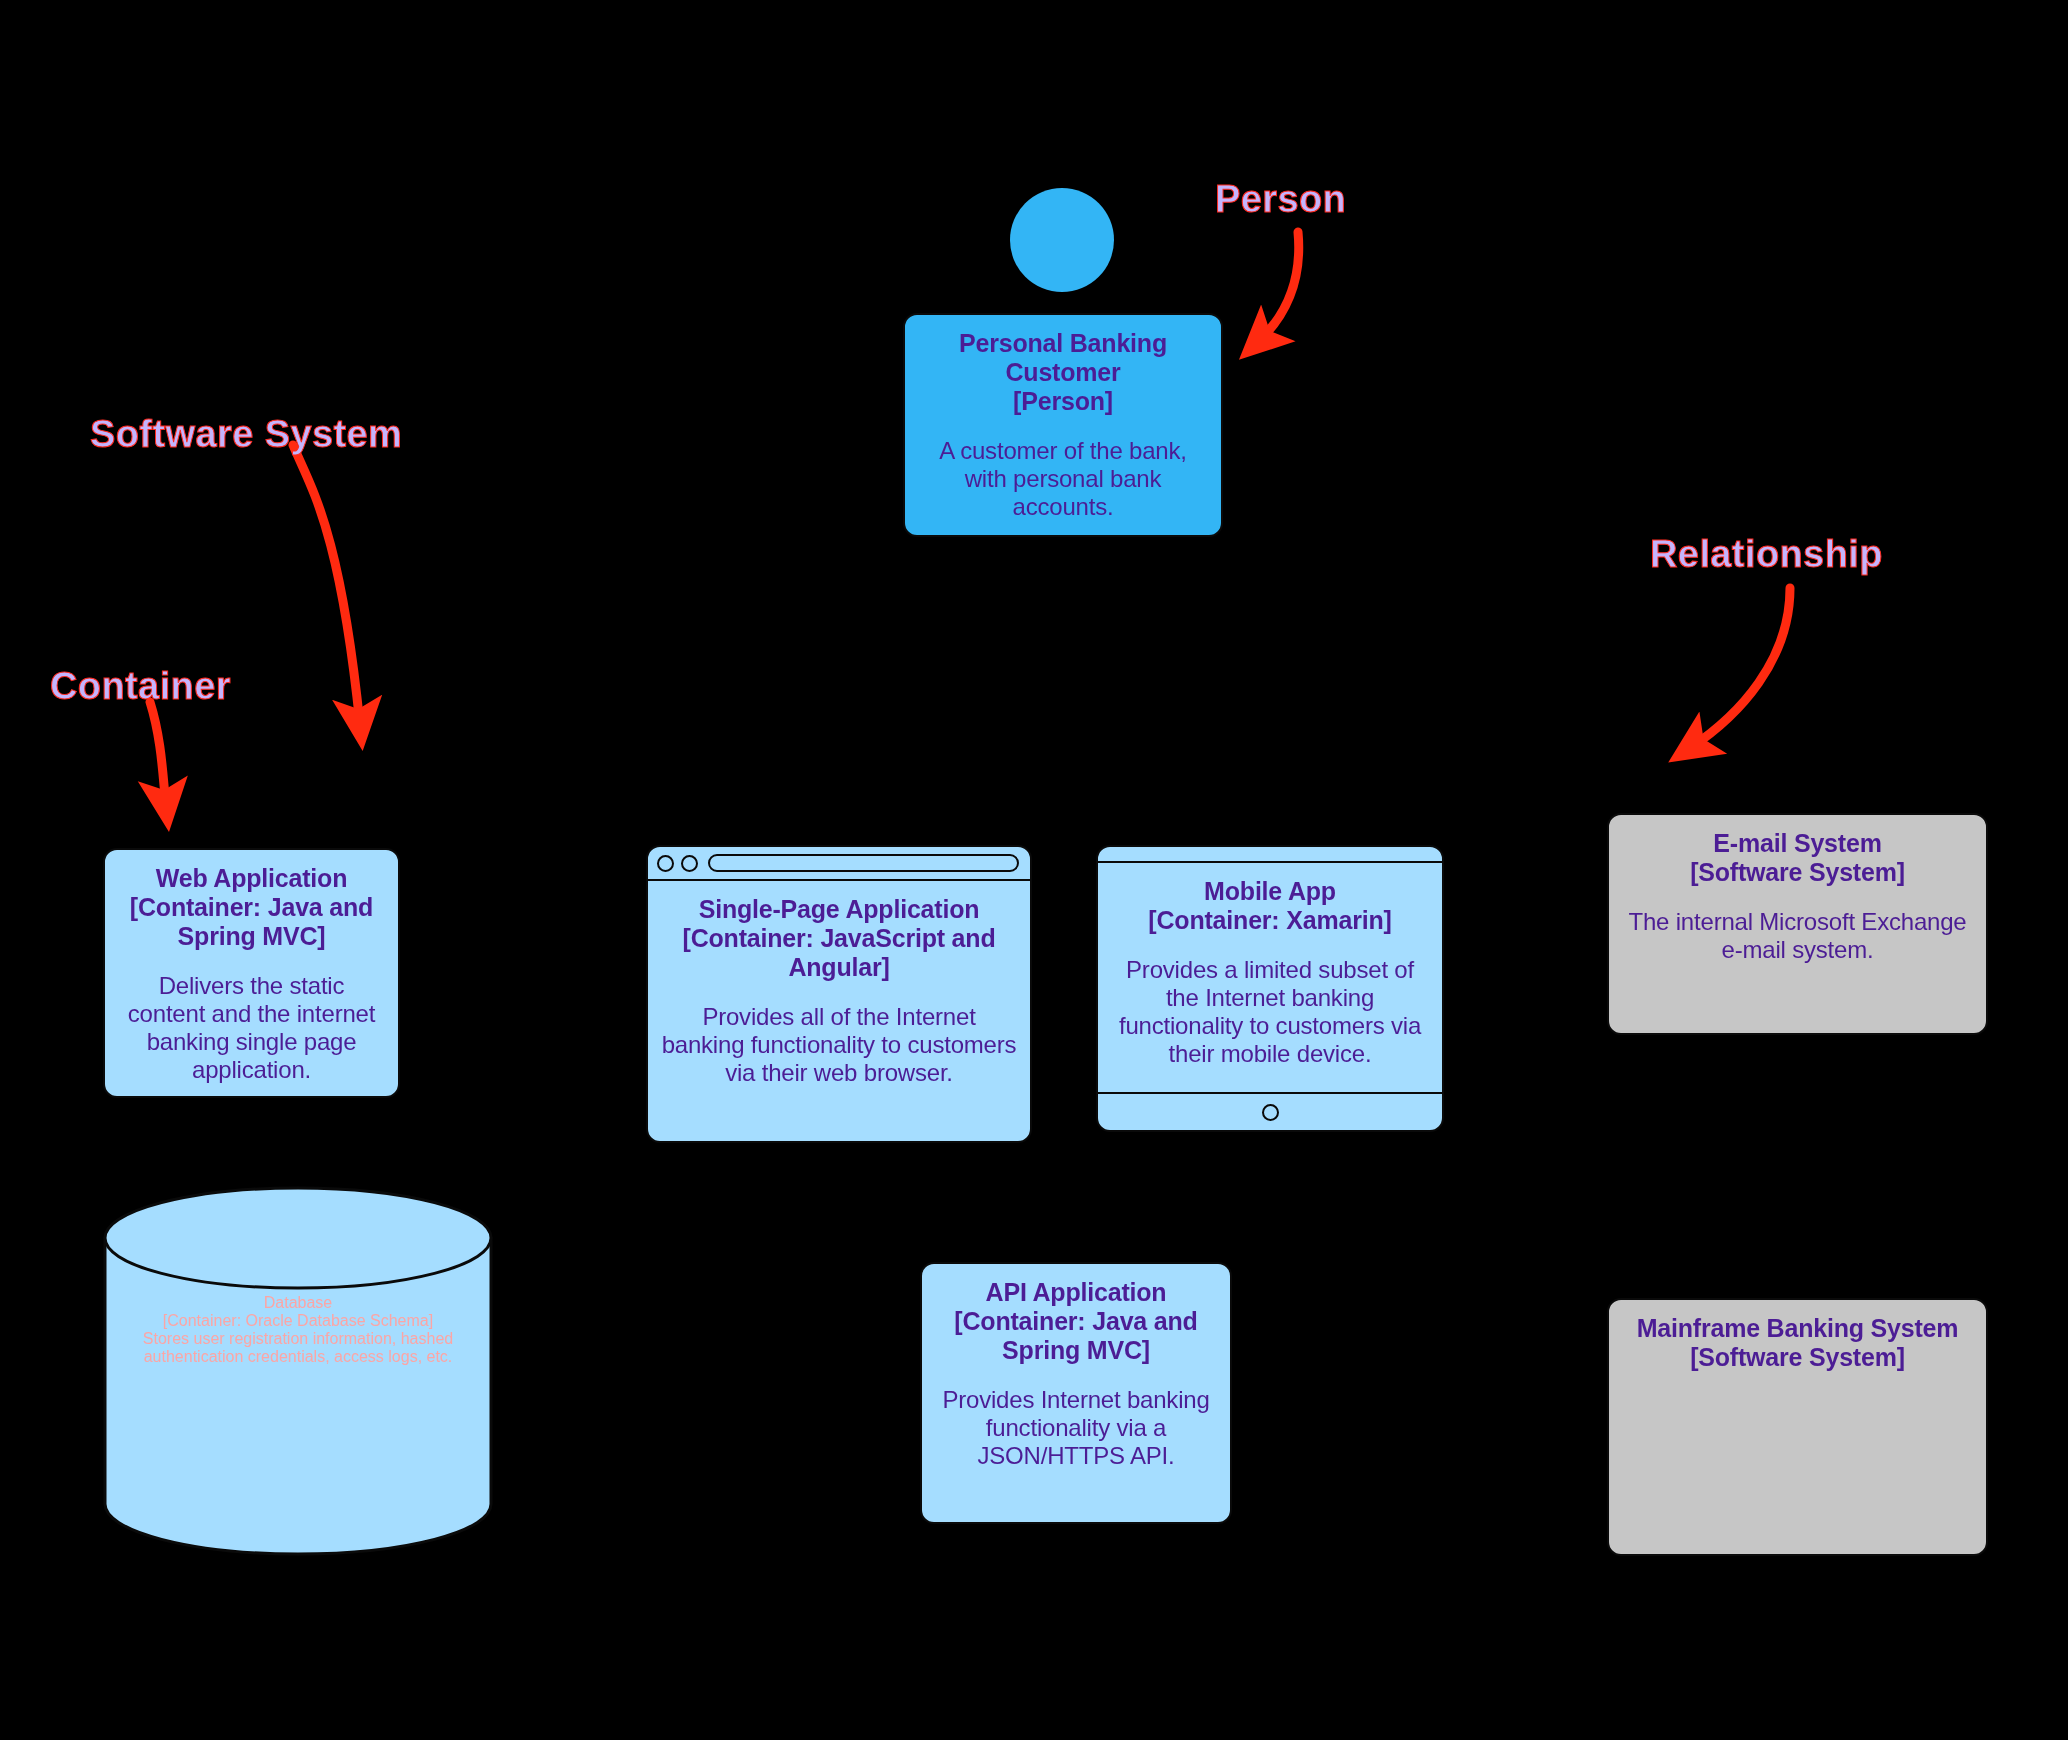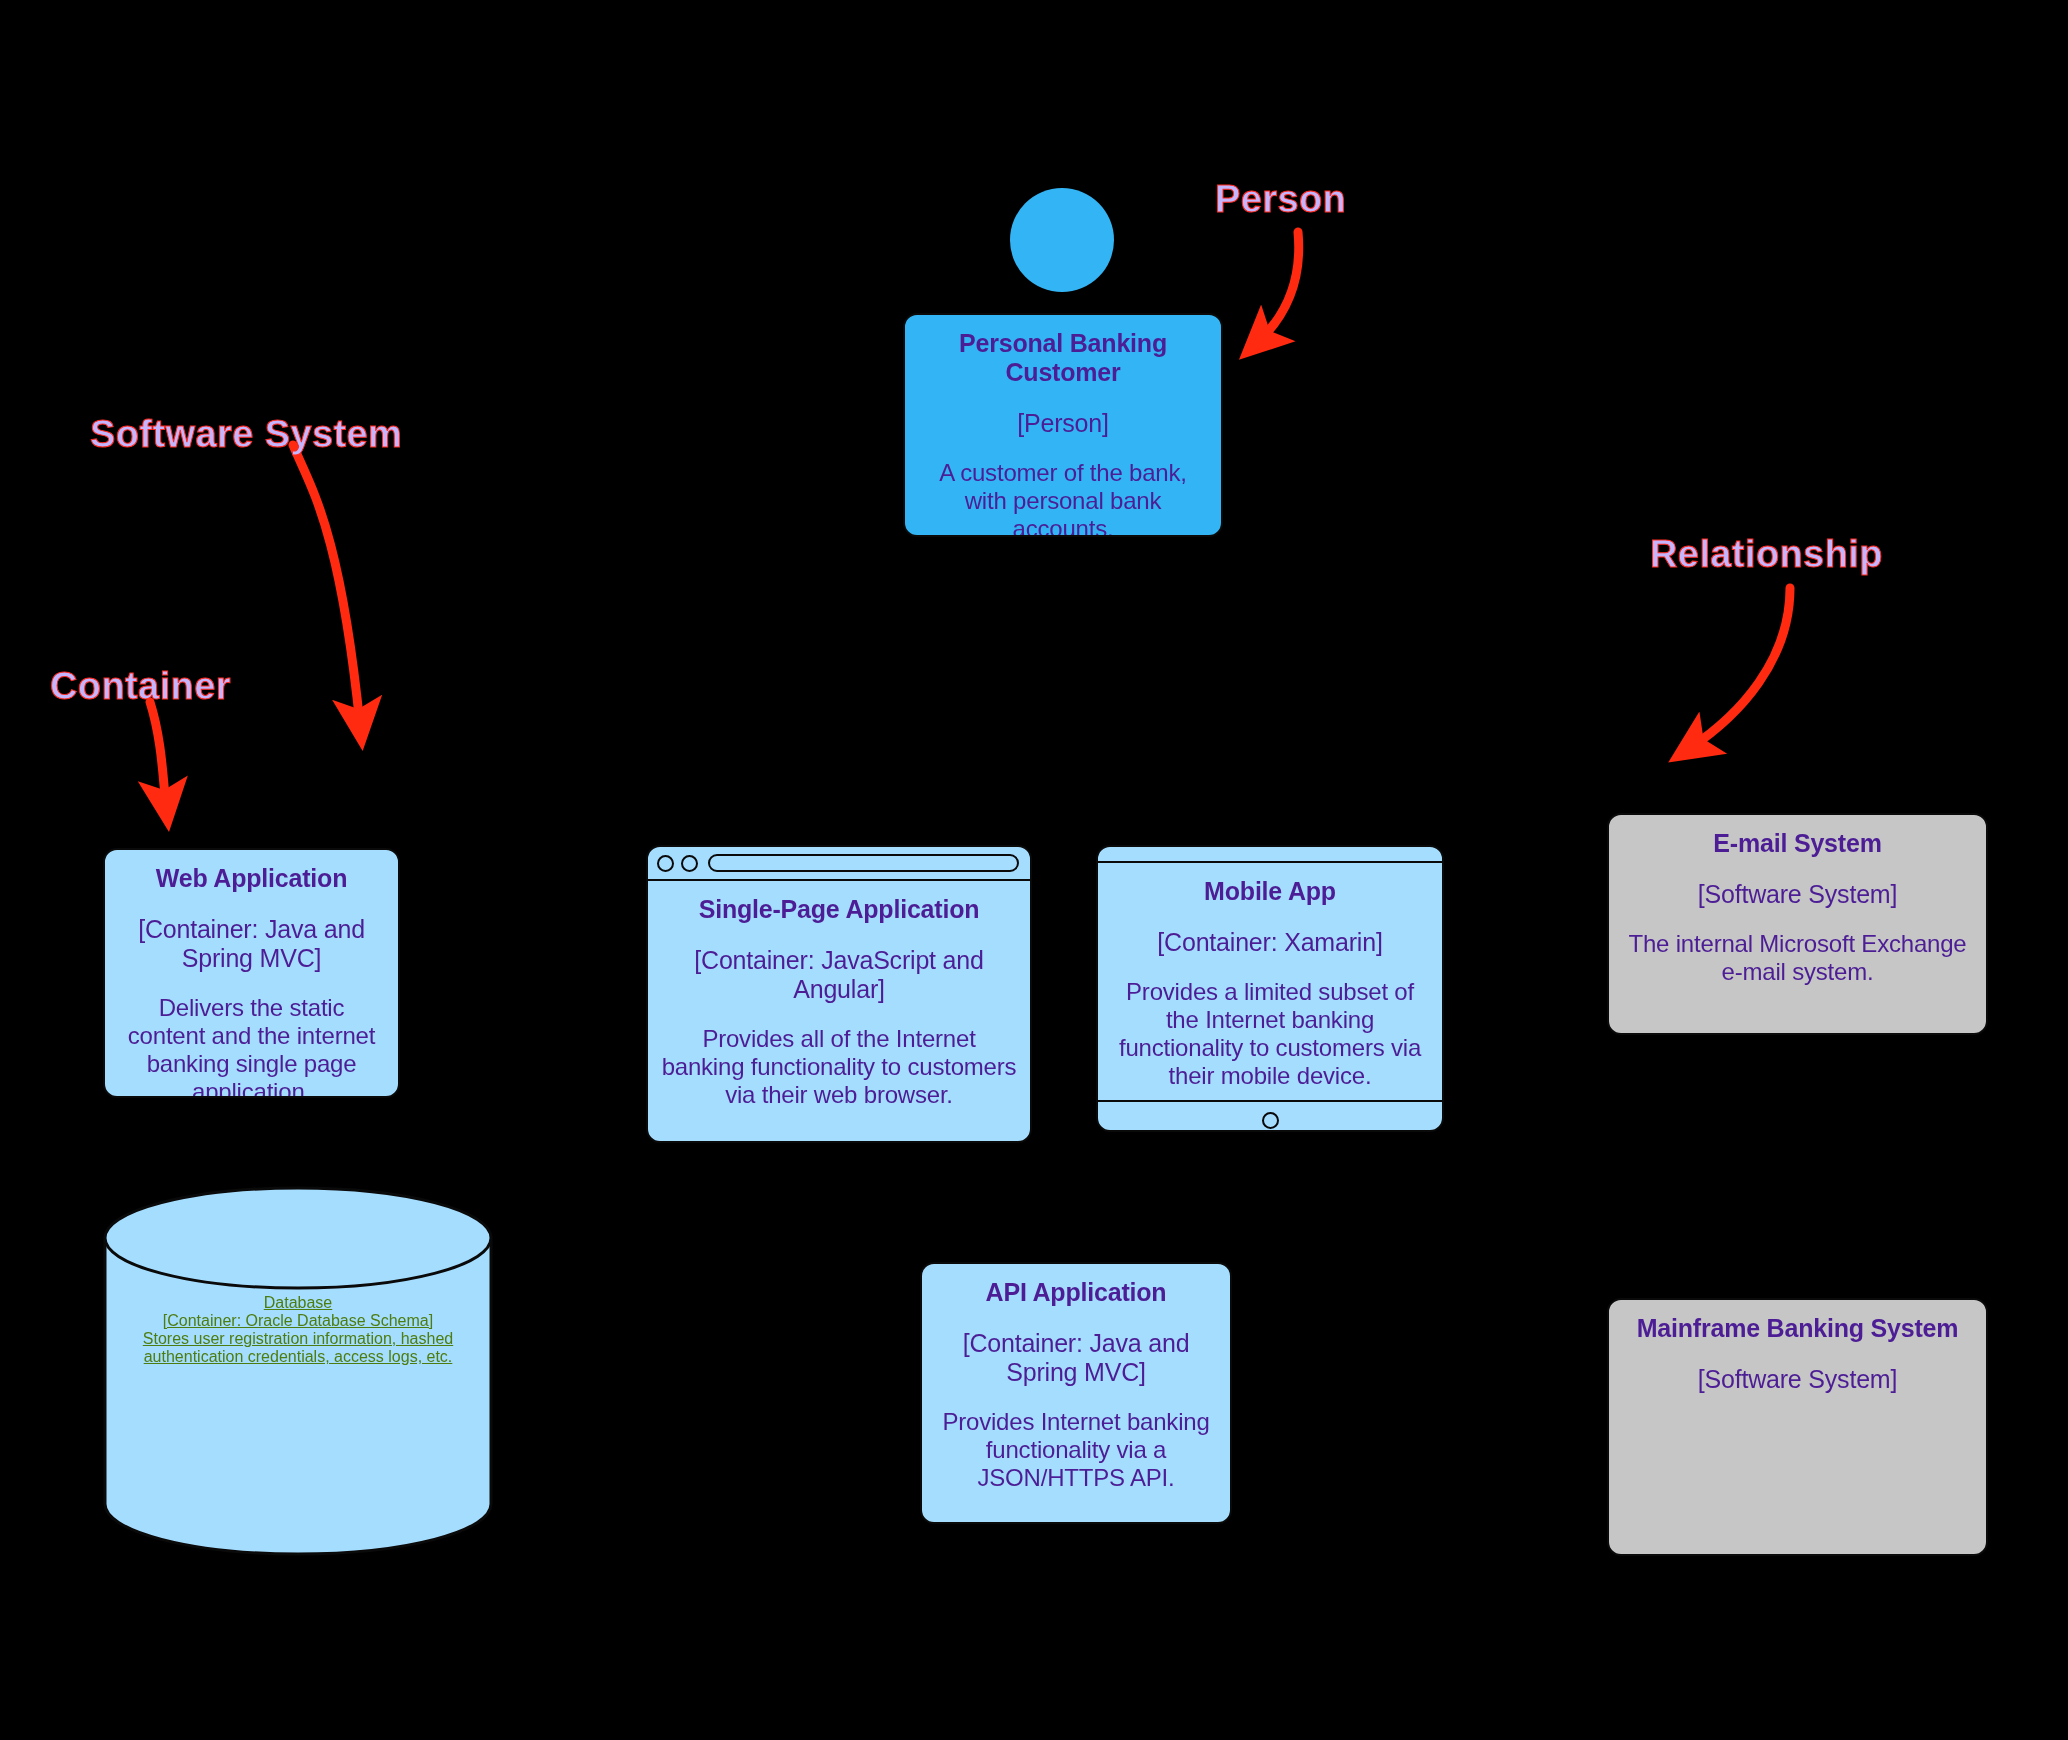--- a/index.html
+++ b/index.html
@@ -29,25 +29,24 @@
     color: #4c1d95;
     overflow: hidden;
   }
   .node .title {
     font-weight: bold;
     font-size: 25px;
     line-height: 1.16;
     letter-spacing: -0.2px;
   }
   .node .tech {
-    font-weight: normal;
+    font-weight: bold;
     font-size: 25px;
     line-height: 1.16;
     letter-spacing: -0.2px;
-    margin-top: 22px;
   }
   .node .desc {
     font-weight: normal;
     font-size: 24px;
     line-height: 1.17;
     letter-spacing: -0.2px;
     margin-top: 21px;
   }
   .pad {
     padding: 14px 12px 10px 12px;
@@ -128,24 +127,23 @@
     position: absolute;
     left: 0;
     top: 0;
     overflow: visible;
   }
   .cylinder .cyl-text {
     position: absolute;
     left: 0;
     width: 100%;
     text-align: center;
-    color: #4d7c0f;
+    color: #fca5a5;
     box-sizing: border-box;
     padding: 0 6px;
-    text-decoration: underline;
   }
 
   
   .annot {
     position: absolute;
     color: #c4b5fd;
     font-weight: bold;
     font-size: 38px;
     letter-spacing: 0.4px;
     white-space: nowrap;

